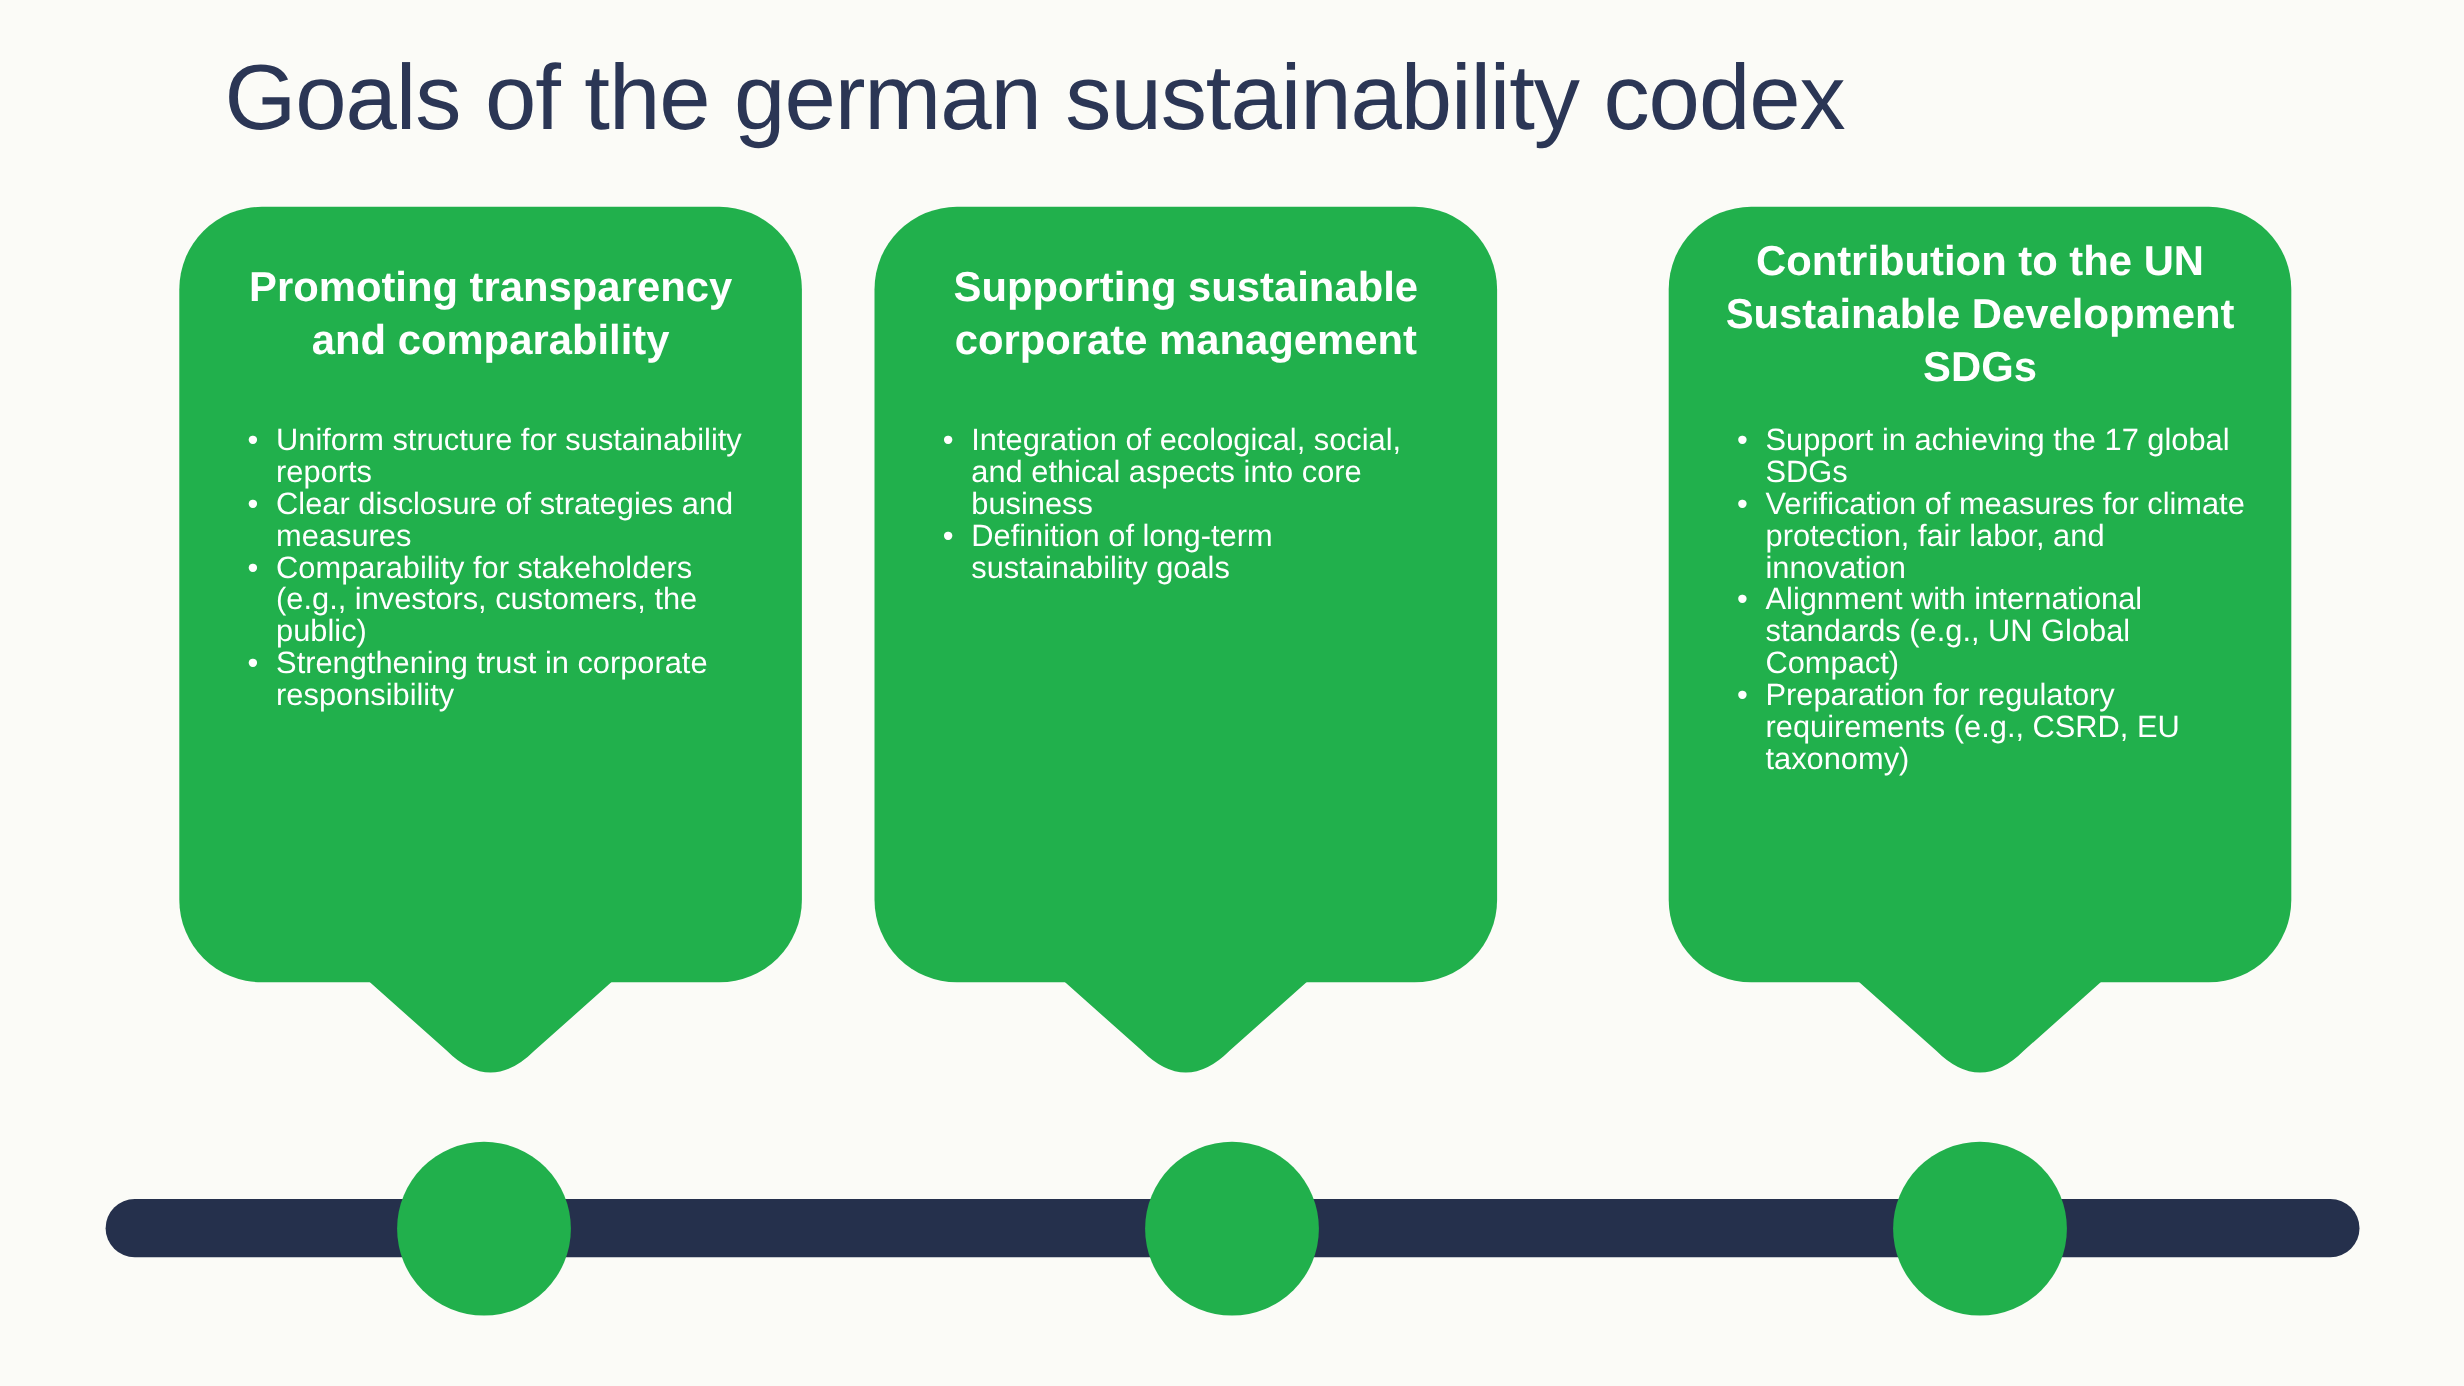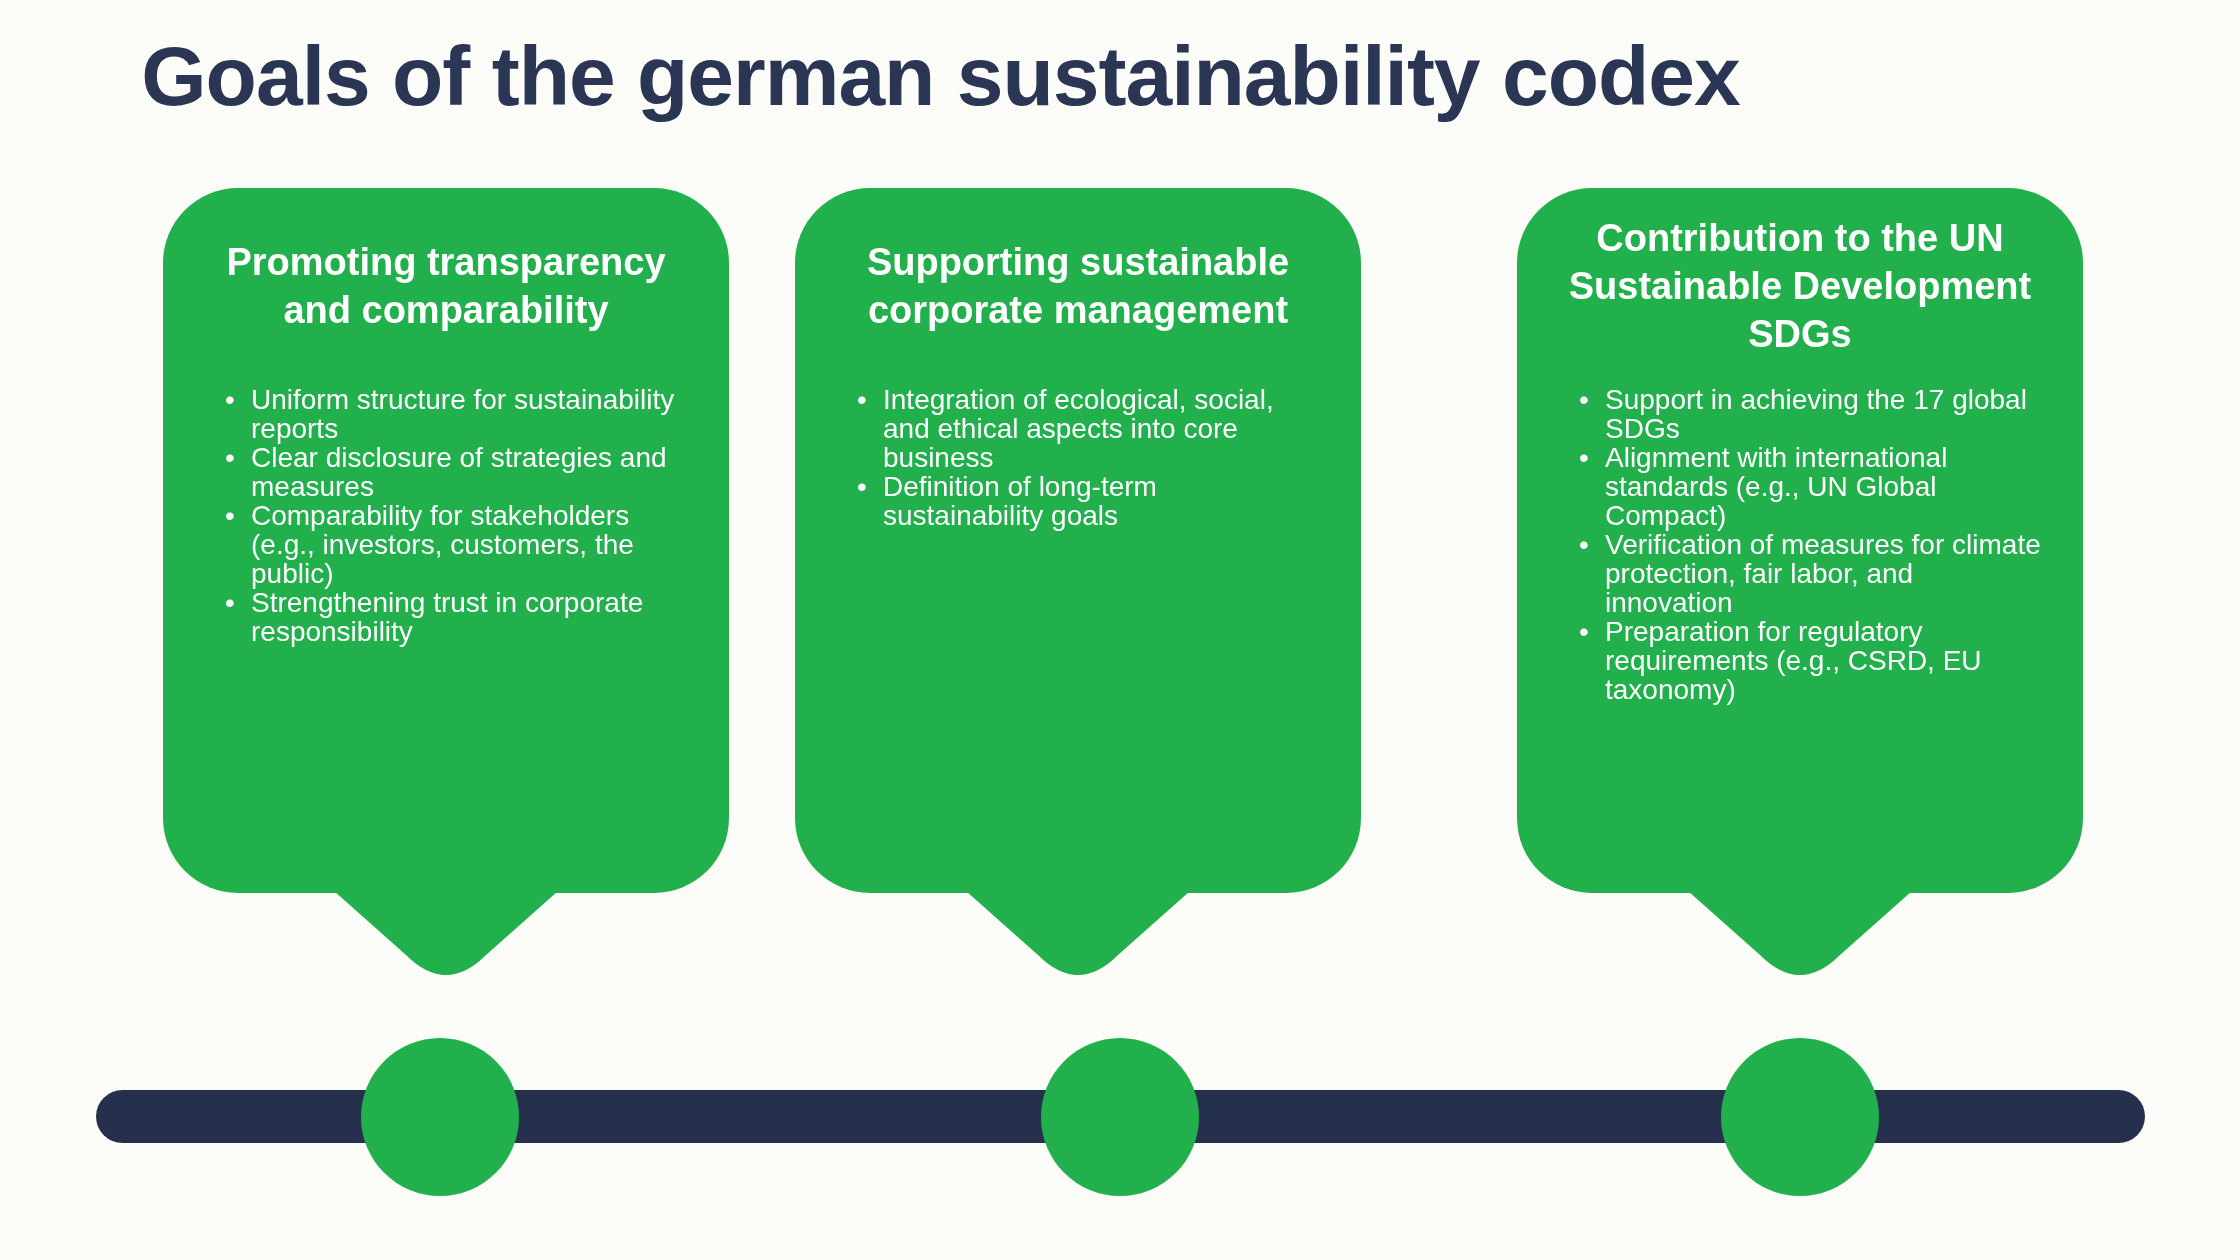--- a/index.html
+++ b/index.html
@@ -9,27 +9,27 @@
   }
   .stage {
     position: relative;
     width: 2240px;
     height: 1260px;
     background: #fbfbf7;
     overflow: hidden;
   }
   .title {
     position: absolute;
-    top: 28px;
+    top: 40px;
     left: 0;
     width: 1881px;
     margin: 0;
     text-align: center;
     font-size: 84px;
-    font-weight: bold;
+    font-weight: normal;
     letter-spacing: -1px;
     color: #2b3655;
   }
   .card {
     position: absolute;
     top: 188px;
     width: 566px;
     height: 705px;
     background: #21b04c;
     border-radius: 75px;
@@ -132,22 +132,22 @@
       <path d="M0,0 H224 L152,64 Q112,104 72,64 Z" fill="#21b04c"></path>
     </svg>
   </section>
 
   <section class="card card-3">
     <h2 class="card-title">
         <span class="clamp">Contribution to the UN Sustainable Development SDGs</span>
       </h2>
     <ul class="card-bullets">
       <li>Support in achieving the 17 global SDGs</li>
+      <li>Verification of measures for climate protection, fair labor, and innovation</li>
       <li>Alignment with international standards (e.g., UN Global Compact)</li>
-      <li>Verification of measures for climate protection, fair labor, and innovation</li>
       <li>Preparation for regulatory requirements (e.g., CSRD, EU taxonomy)</li>
     </ul>
     <svg class="tail" width="224" height="92" viewBox="0 0 224 92">
       <path d="M0,0 H224 L152,64 Q112,104 72,64 Z" fill="#21b04c"></path>
     </svg>
   </section>
 
   <div class="timeline-bar"></div>
   <div class="timeline-node node-1"></div>
   <div class="timeline-node node-2"></div>

